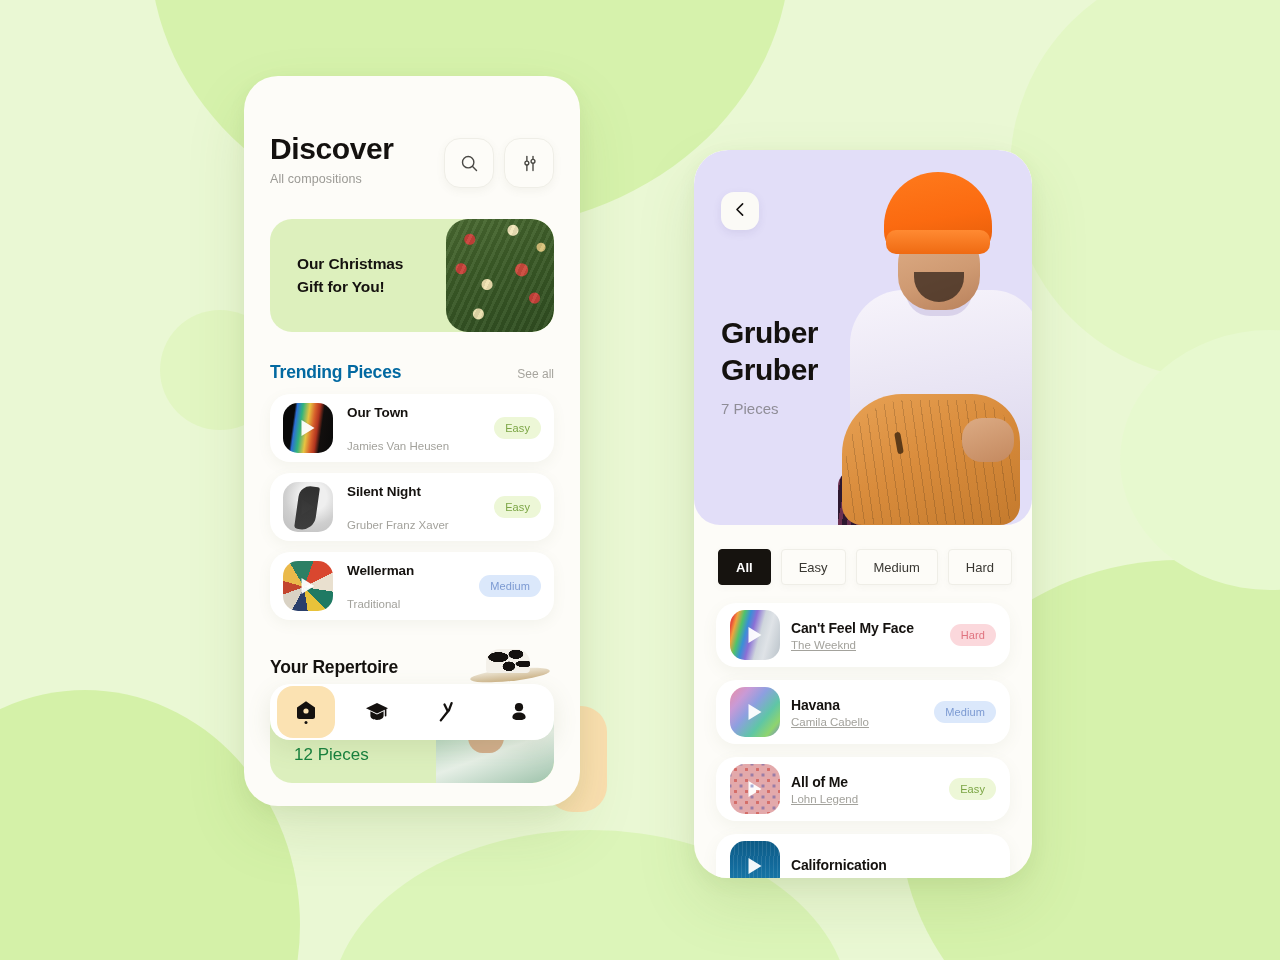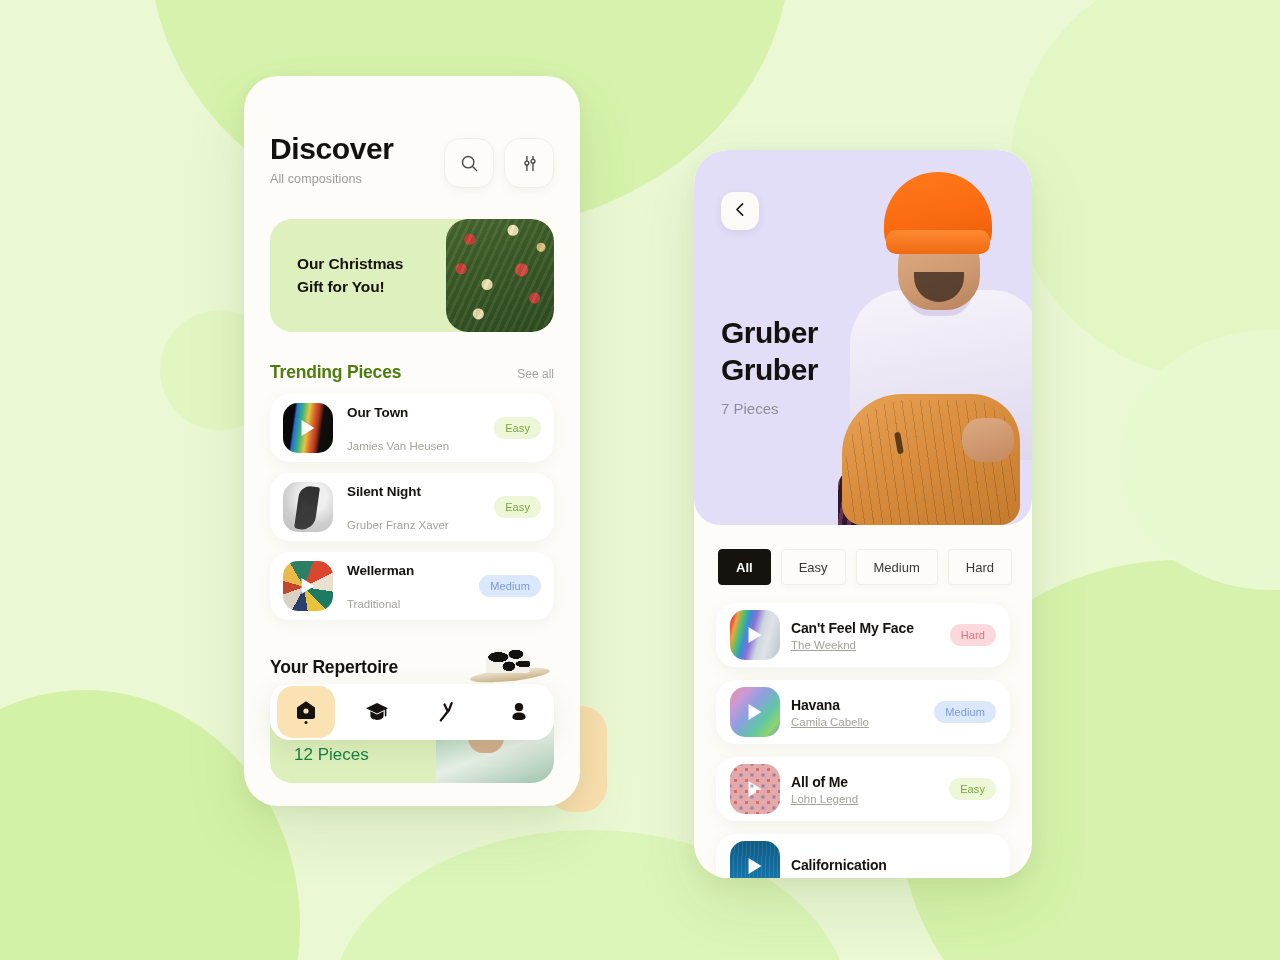--- a/index.html
+++ b/index.html
@@ -82,21 +82,21 @@
       linear-gradient(160deg,#4a6a31 0%,#3c5c28 40%,#2f4d20 100%);
   }
   .tree::after {
     content:""; position:absolute; inset:0;
     background:
       repeating-linear-gradient(115deg, rgba(255,255,255,.05) 0 3px, rgba(0,0,0,.07) 3px 7px);
   }
 
   
   .sec-head { display:flex; align-items:baseline; justify-content:space-between; margin-top:30px; }
-  .sec-title { font-size:17.5px; font-weight:700; color:#4d7c0f; letter-spacing:-.2px; }
+  .sec-title { font-size:17.5px; font-weight:700; color:#0369a1; letter-spacing:-.2px; }
   .sec-link { font-size:12px; color:#a6a49d; }
 
   
   .song-list { margin-top:11px; display:flex; flex-direction:column; gap:11px; }
   .song-card {
     background:#ffffff; border-radius:20px; height:68px;
     display:flex; align-items:center; padding:0 13px;
     box-shadow:0 4px 14px rgba(120,130,90,.07);
   }
   .thumb {

